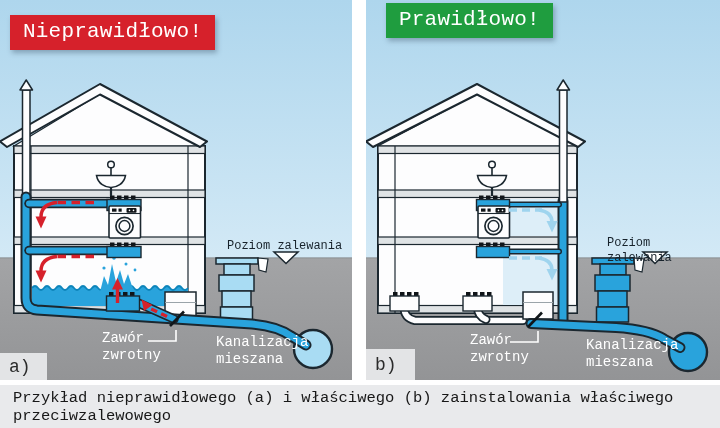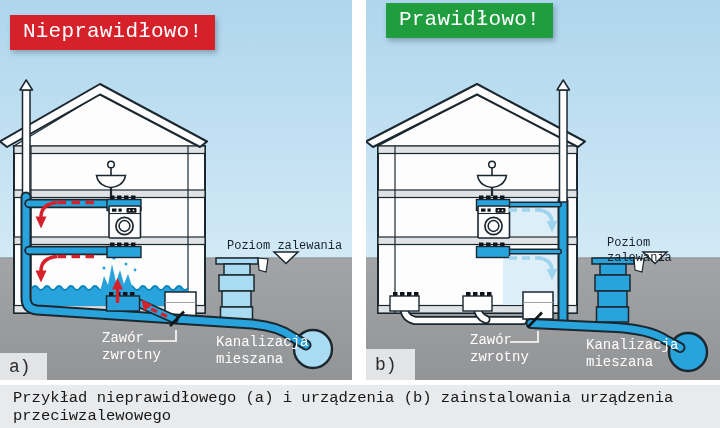--- a/index.html
+++ b/index.html
@@ -320,15 +320,15 @@
     </div>
     <div class="lbl lbl-white" style="left:220px;top:337px;">
       <span style="display:block">Kanalizacja</span>
       <span style="display:block">mieszana</span>
     </div>
     <div class="corner" id="corner-b">b)</div>
   </div>
 
   <div id="gap-strip"></div>
   <div id="caption-bar">
-    <div class="cap">Przykład nieprawidłowego (a) i urządzenia (b) zainstalowania urządzenia przeciwzalewowego</div>
+    <div class="cap">Przykład nieprawidłowego (a) i właściwego (b) zainstalowania właściwego przeciwzalewowego</div>
   </div>
 </div>
 
 </body></html>

